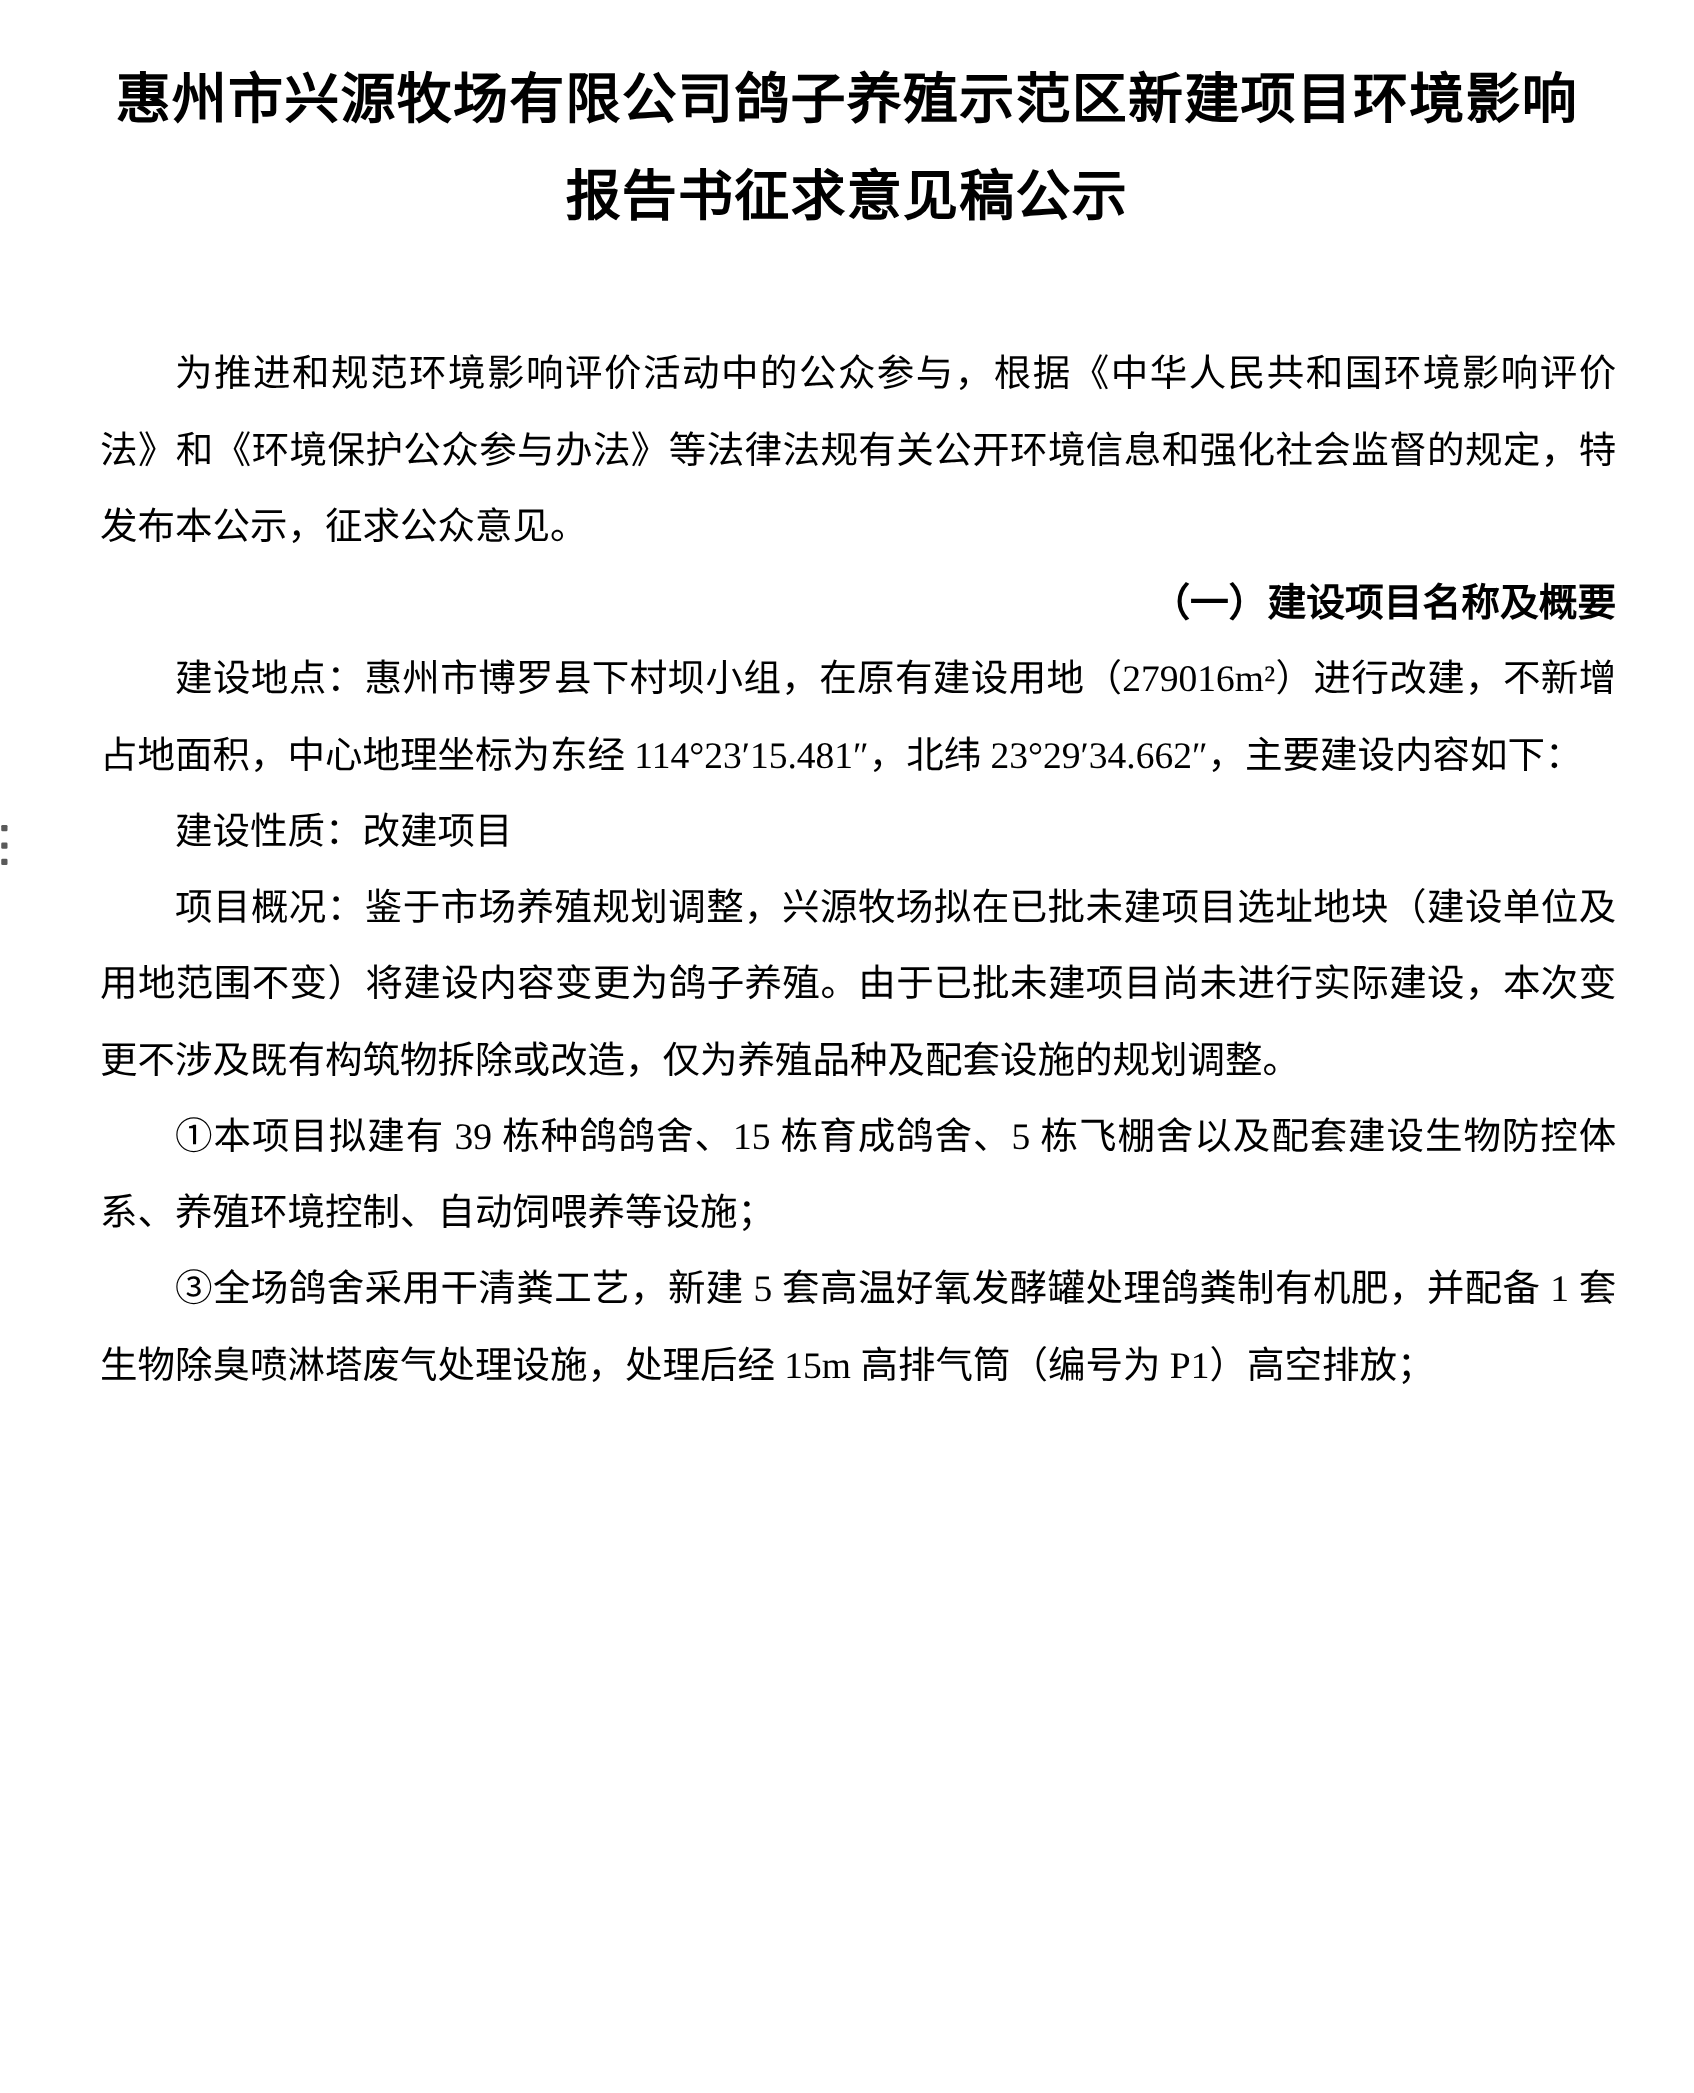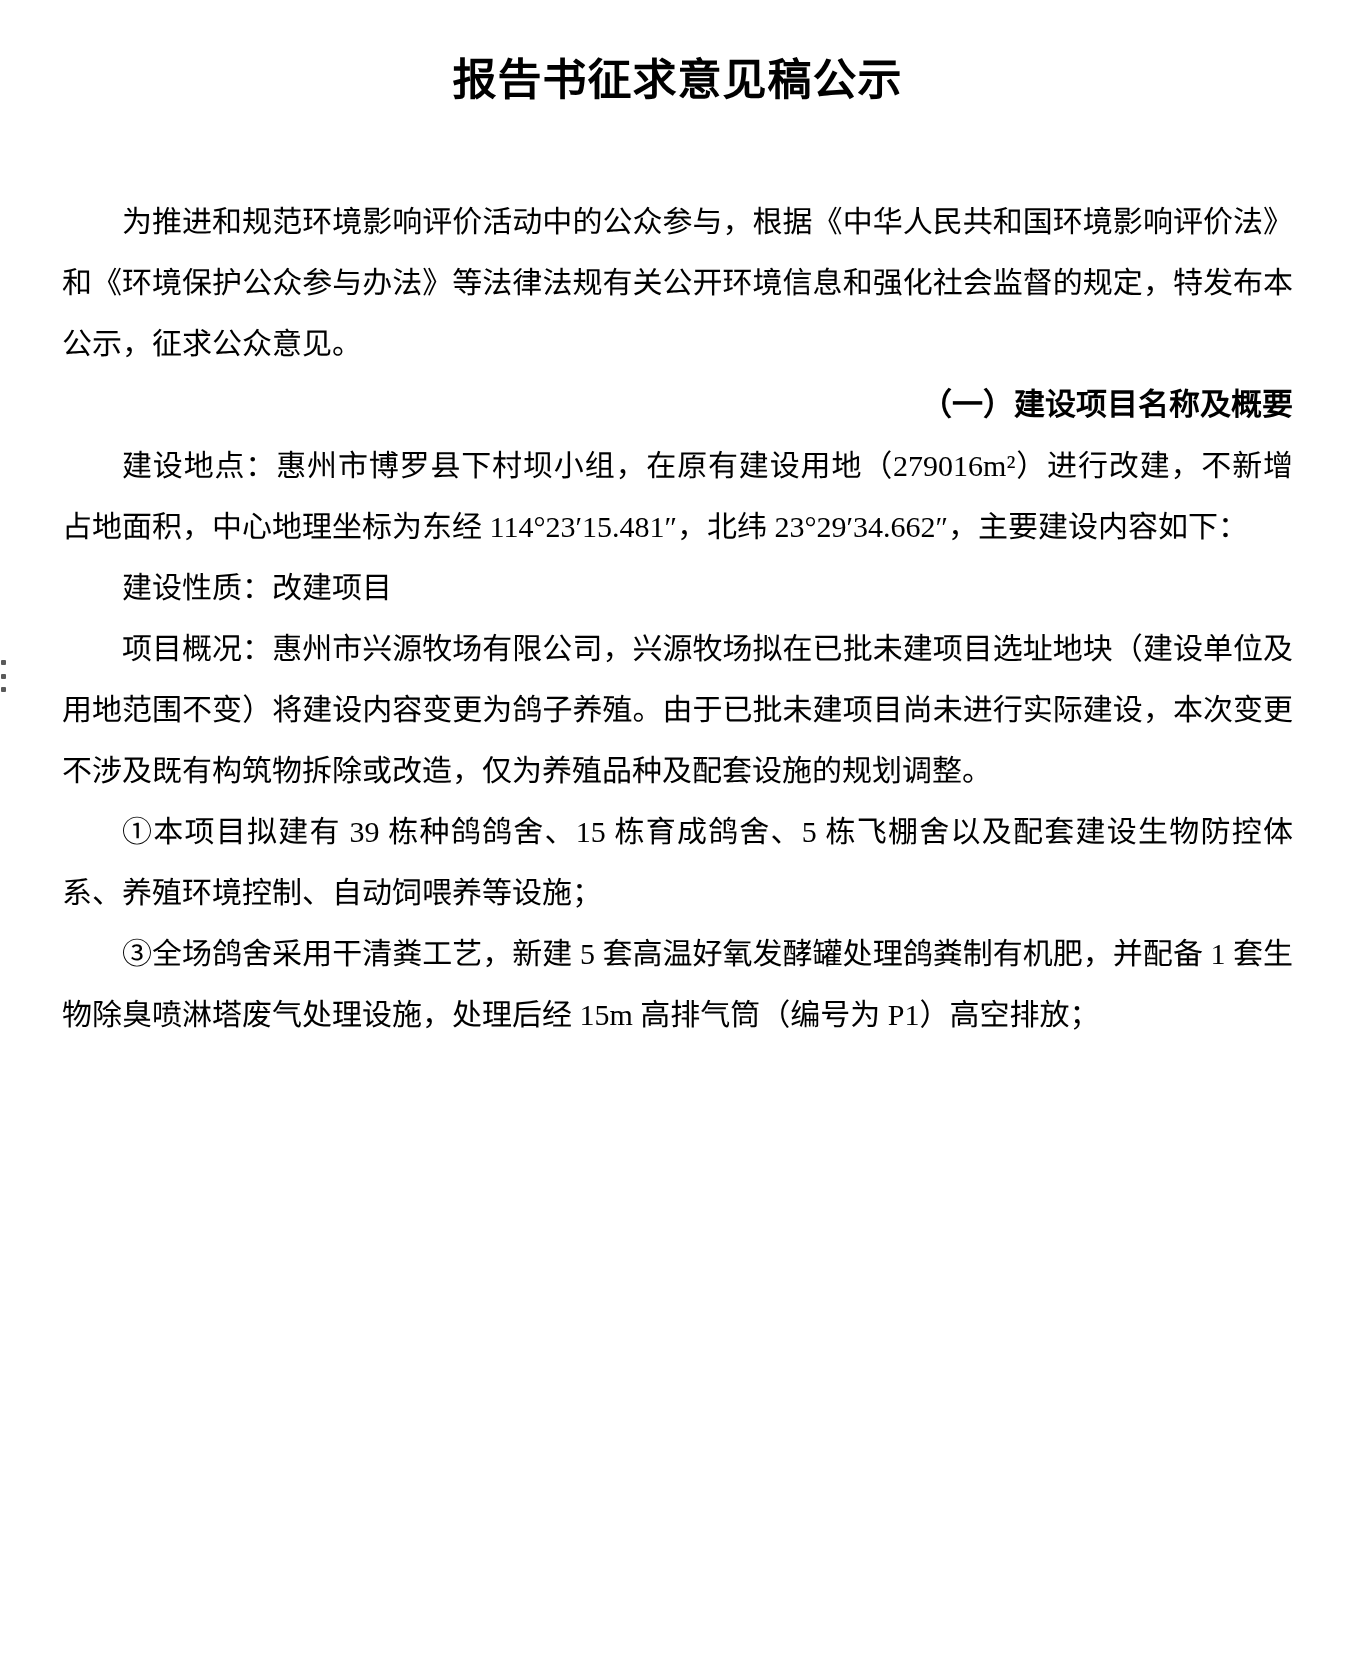--- a/index.html
+++ b/index.html
@@ -42,21 +42,21 @@
     font-weight: bold;
     font-size: 44px;
     line-height: 78px;
     letter-spacing: 1px;
   }
   .doc-title .title-line {
     display: block;
     white-space: nowrap;
   }
   .content {
-    margin: 72px 62px 0 62px;
+    margin: 72px 62px 0 80px;
   }
   .para {
     margin: 0;
     font-size: 30px;
     line-height: 61px;
     text-align: justify;
     text-justify: inter-character;
     text-indent: 2em;
     word-break: break-all;
   }
@@ -74,36 +74,37 @@
 
 <div class="page">
 
   <div class="margin-handle">
     <span class="dot"></span>
     <span class="dot"></span>
     <span class="dot"></span>
   </div>
 
   <h1 class="doc-title">
+    <span class="title-line">惠州市兴源牧场有限公司鸽子养殖示范区新建项目环境影响</span>
     <span class="title-line">报告书征求意见稿公示</span>
   </h1>
 
   <div class="content">
 
     <p class="para">为推进和规范环境影响评价活动中的公众参与，根据《中华人民共和国环境影响评价法》和《环境保护公众参与办法》等法律法规有关公开环境信息和强化社会监督的规定，特发布本公示，征求公众意见。</p>
 
     <h2 class="section-heading">（一）建设项目名称及概要</h2>
 
 
 
     <p class="para">建设地点：惠州市博罗县下村坝小组，在原有建设用地（279016m²）进行改建，不新增占地面积，中心地理坐标为东经 114°23′15.481″，北纬 23°29′34.662″，主要建设内容如下：</p>
 
     <p class="para">建设性质：改建项目</p>
 
-    <p class="para">项目概况：惠州市兴源牧场有限公司，兴源牧场拟在已批未建项目选址地块（建设单位及用地范围不变）将建设内容变更为鸽子养殖。由于已批未建项目尚未进行实际建设，本次变更不涉及既有构筑物拆除或改造，仅为养殖品种及配套设施的规划调整。</p>
+    <p class="para">项目概况：鉴于市场养殖规划调整，兴源牧场拟在已批未建项目选址地块（建设单位及用地范围不变）将建设内容变更为鸽子养殖。由于已批未建项目尚未进行实际建设，本次变更不涉及既有构筑物拆除或改造，仅为养殖品种及配套设施的规划调整。</p>
 
 
     <p class="para">①本项目拟建有 39 栋种鸽鸽舍、15 栋育成鸽舍、5 栋飞棚舍以及配套建设生物防控体系、养殖环境控制、自动饲喂养等设施；</p>
 
 
     <p class="para">③全场鸽舍采用干清粪工艺，新建 5 套高温好氧发酵罐处理鸽粪制有机肥，并配备 1 套生物除臭喷淋塔废气处理设施，处理后经 15m 高排气筒（编号为 P1）高空排放；</p>
 
   </div>
 
 </div>

